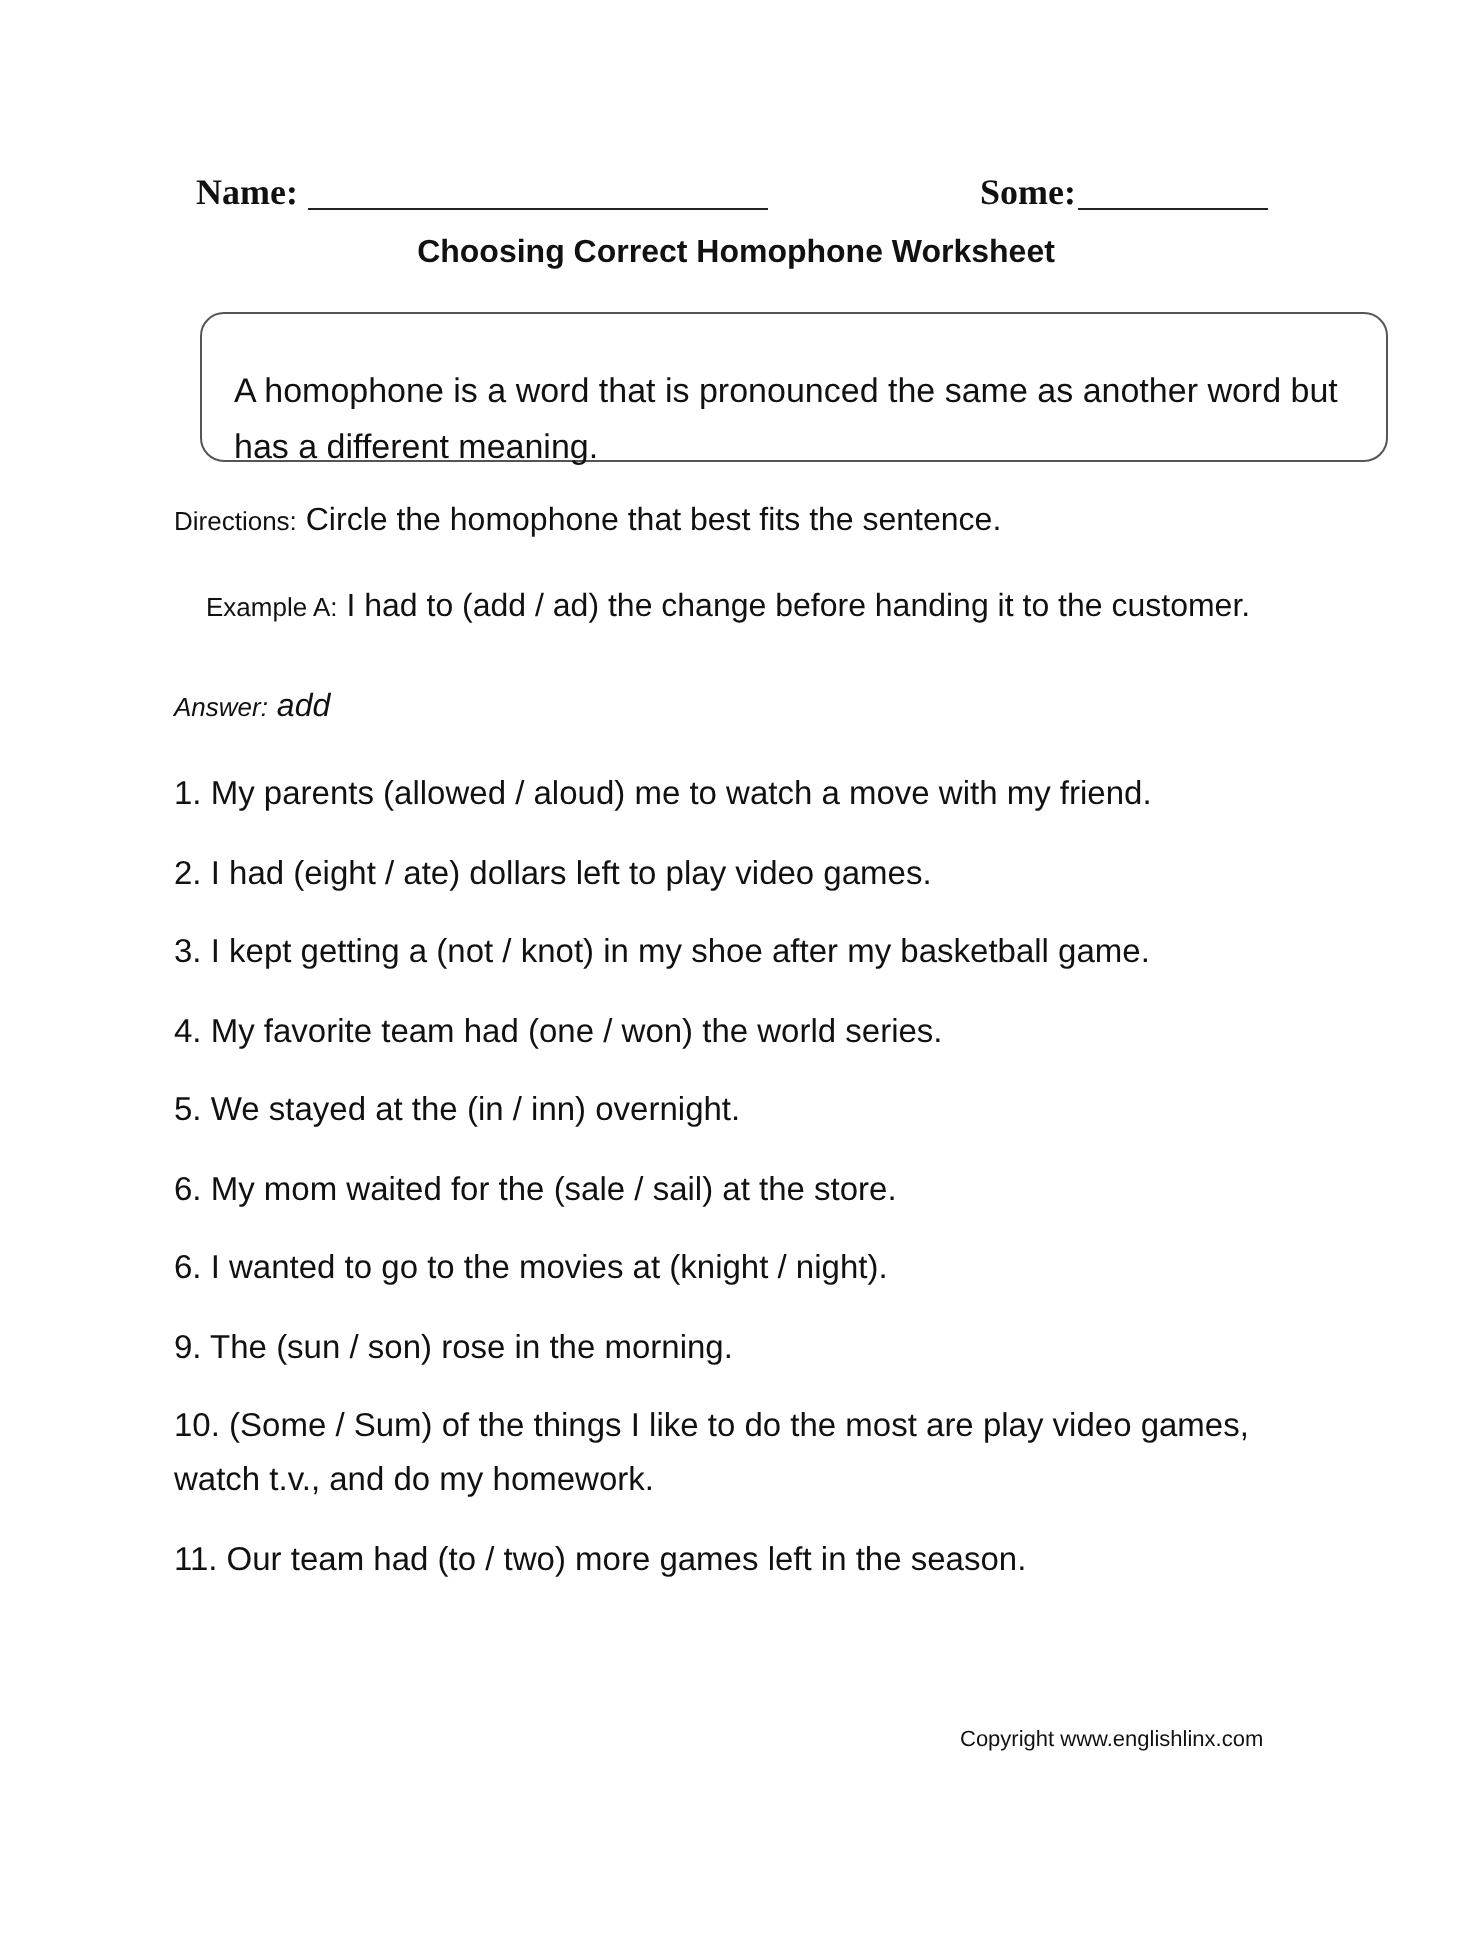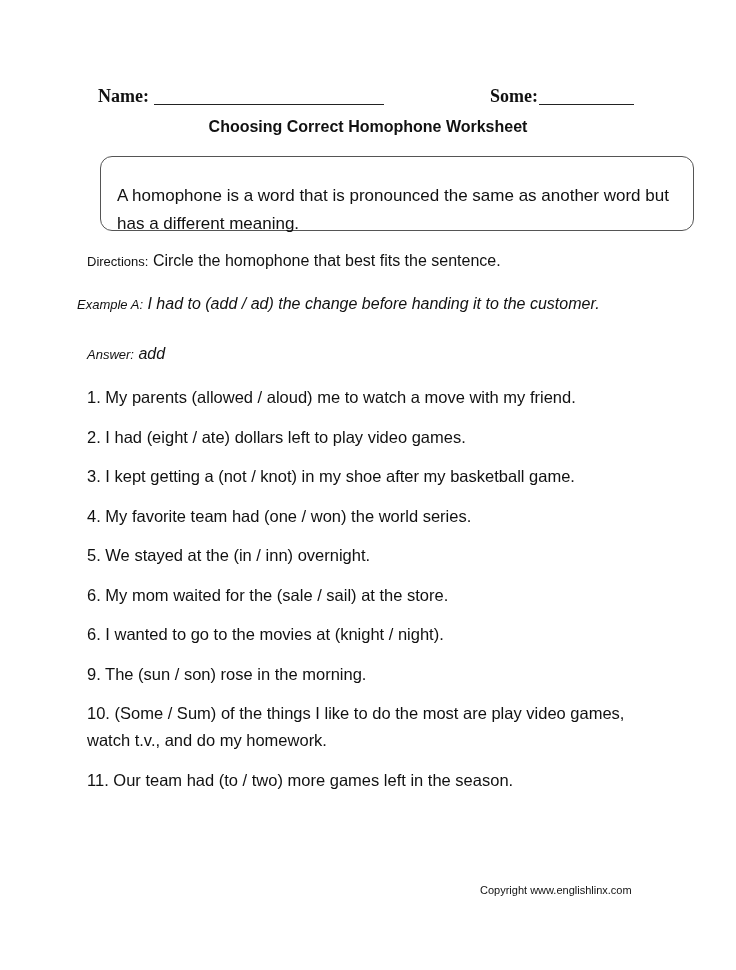--- a/index.html
+++ b/index.html
@@ -8,27 +8,27 @@
     .sans { font-family: "Liberation Sans", "DejaVu Sans", sans-serif; }
     .header-row { position: absolute; top: 86px; left: 98px; width: 540px; height: 24px; font-size: 18px; font-weight: bold; }
     .name-label { position: absolute; left: 0; top: 0; }
     .name-line { position: absolute; left: 56px; top: 18px; width: 230px; border-bottom: 1px solid #222; }
     .date-label { position: absolute; left: 392px; top: 0; }
     .date-line { position: absolute; left: 441px; top: 18px; width: 95px; border-bottom: 1px solid #222; }
     .title { position: absolute; top: 118px; left: 0; width: 736px; text-align: center; font-size: 16px; font-weight: bold; }
     .def-box { position: absolute; left: 76px; top: 156px; width: 594px; height: 75px; border: 1px solid #555; border-radius: 12px; box-sizing: border-box; padding: 25px 12px 0 16px; font-size: 17px; line-height: 28px; margin-left: 24px; }
     .directions { position: absolute; left: 87px; top: 252px; font-size: 16px; }
     .directions .lbl { font-size: 13px; margin-top: 22px; }
-    .example { position: absolute; left: 77px; top: 290px; width: 560px; font-size: 16px; font-style: italic; line-height: 28px; }
+    .example { position: absolute; left: 103px; top: 290px; width: 560px; font-size: 16px; line-height: 28px; }
     .example .lbl { font-size: 13px; }
     .answer { position: absolute; left: 87px; top: 345px; font-size: 16px; font-style: italic; }
     .answer .lbl { font-size: 13px; }
     .q-list { position: absolute; left: 87px; top: 384px; width: 560px; font-size: 16.5px; }
     .q { margin: 0; line-height: 27px; min-height: 27px; margin-bottom: 12.5px; }
-    .copyright { position: absolute; left: 480px; top: 884px; font-size: 11px; }
+    .copyright { position: absolute; left: 480px; top: 864px; font-size: 11px; }
   </style>
 </head>
 <body>
 
 <div class="header-row serif">
   <span class="name-label">Name:</span>
   <div class="name-line"></div>
   <span class="date-label">Some:</span>
   <div class="date-line"></div>
 </div>

